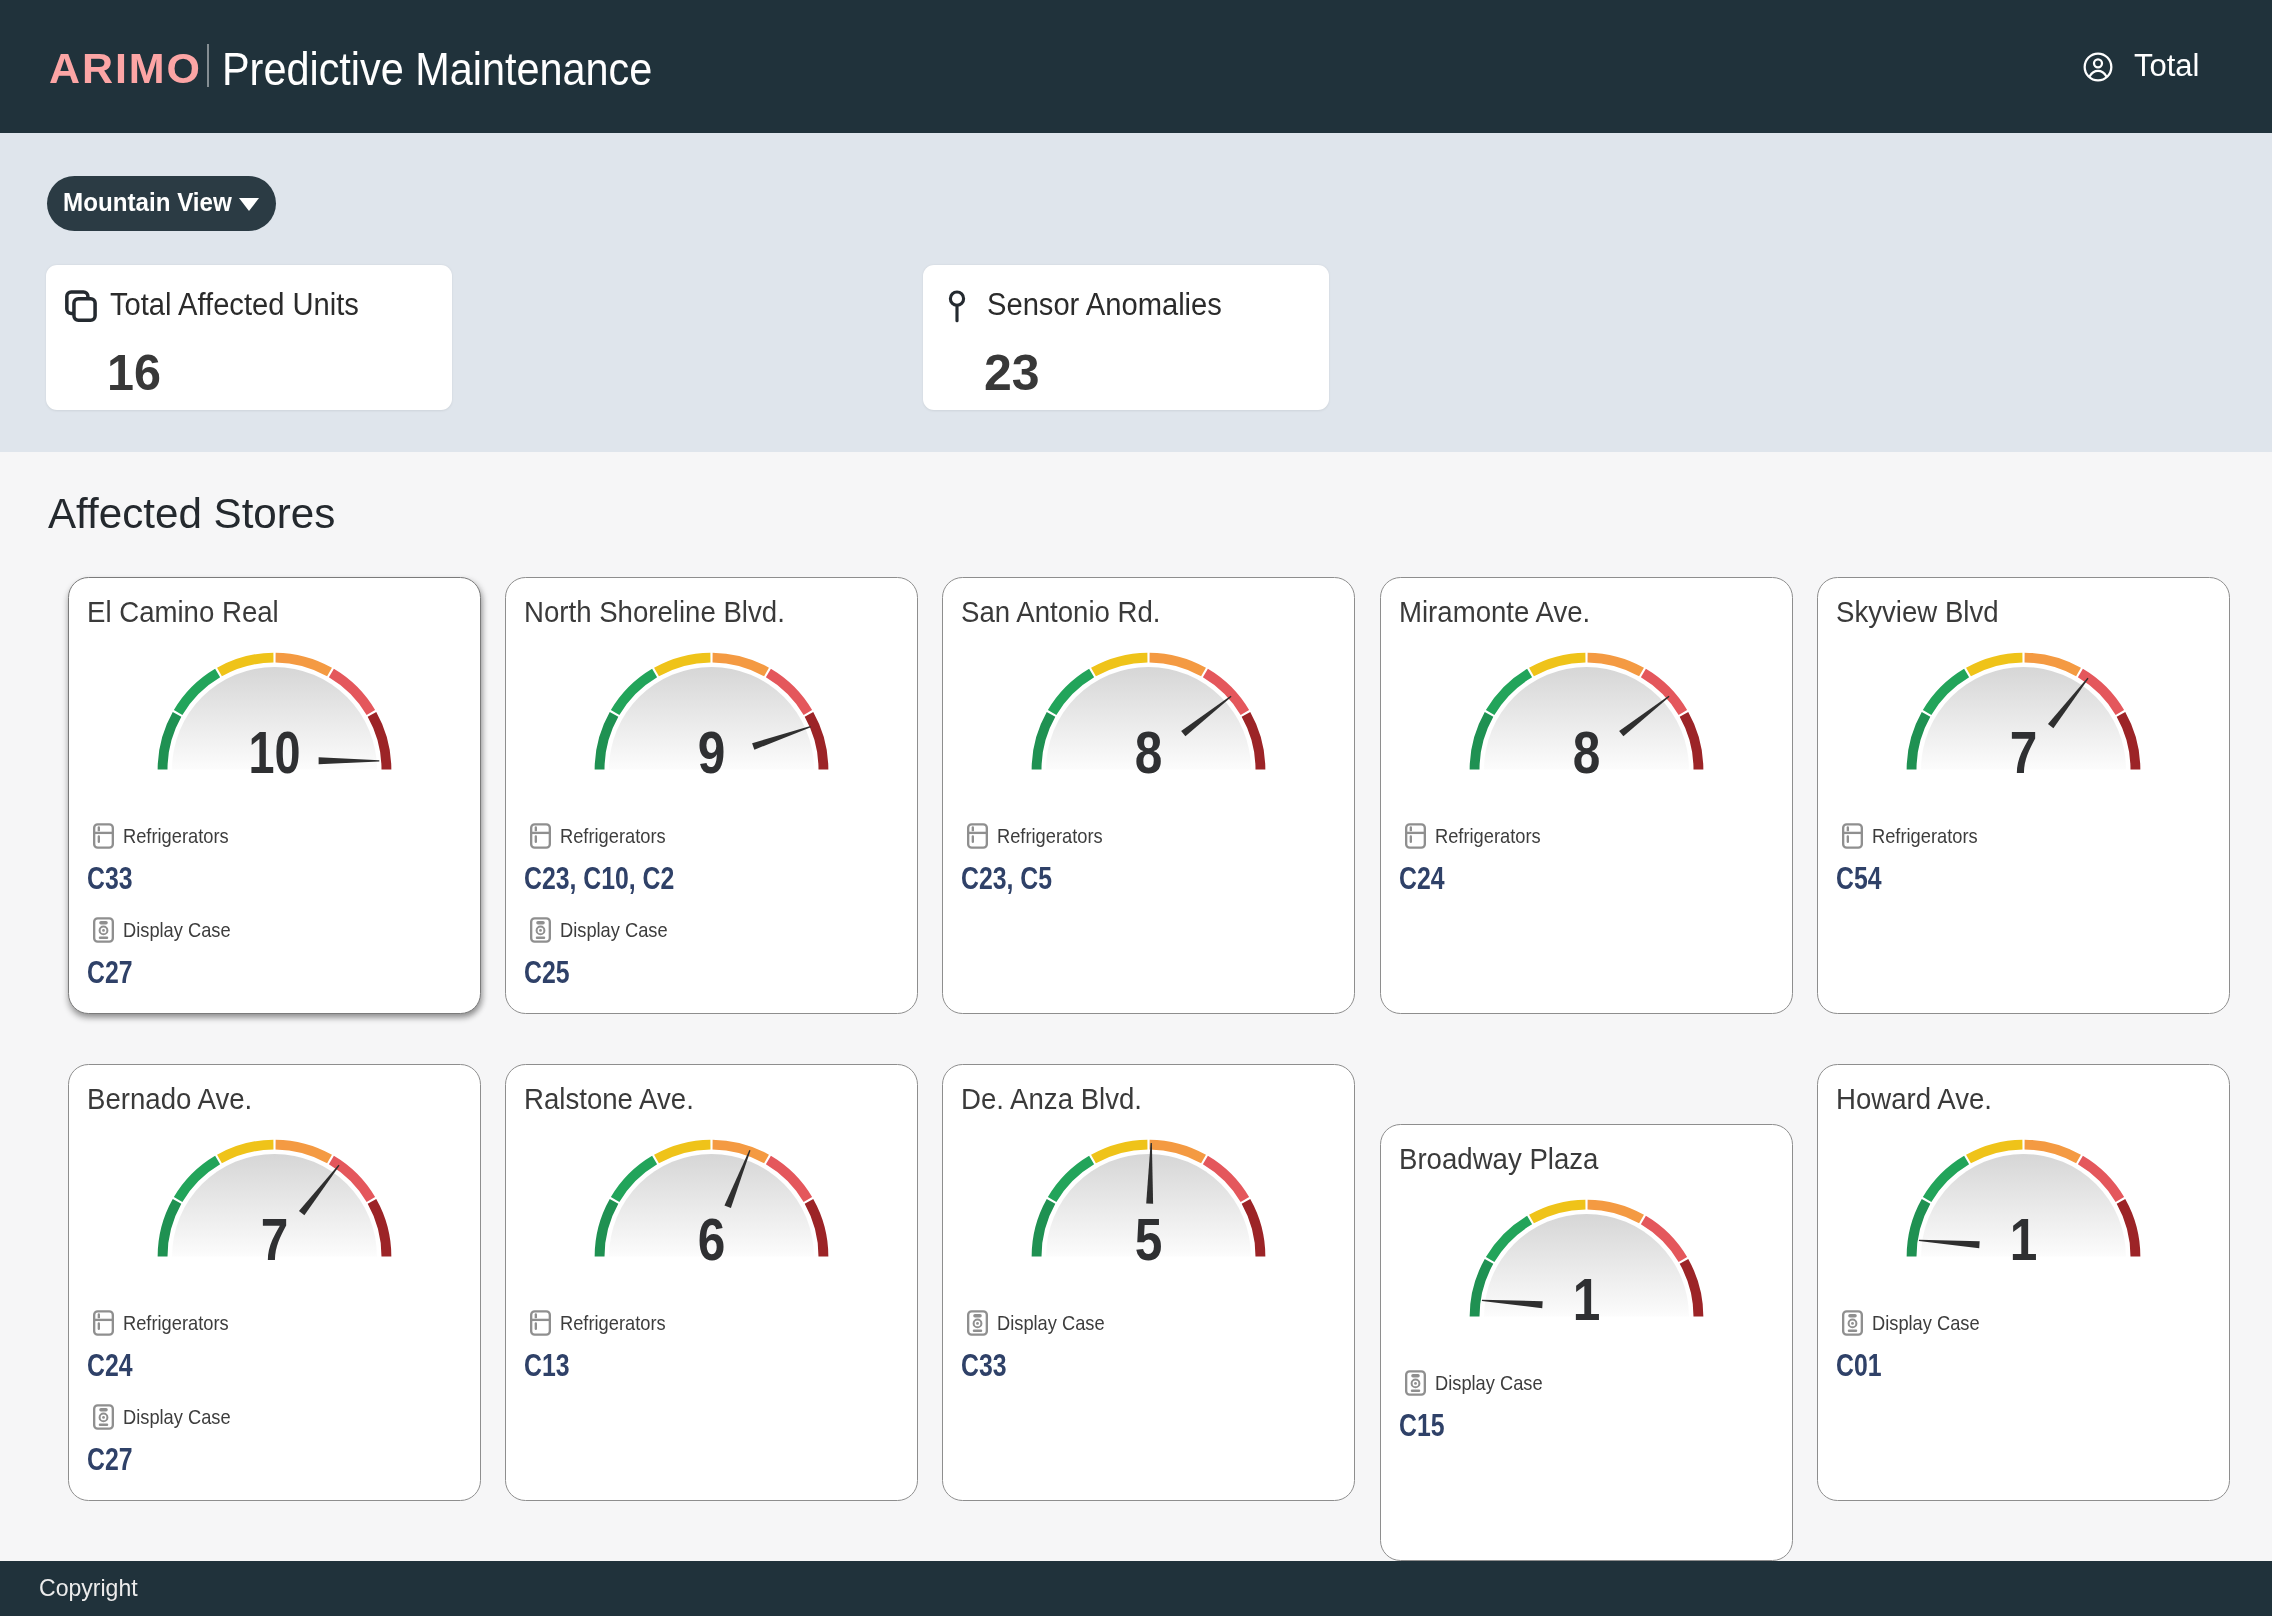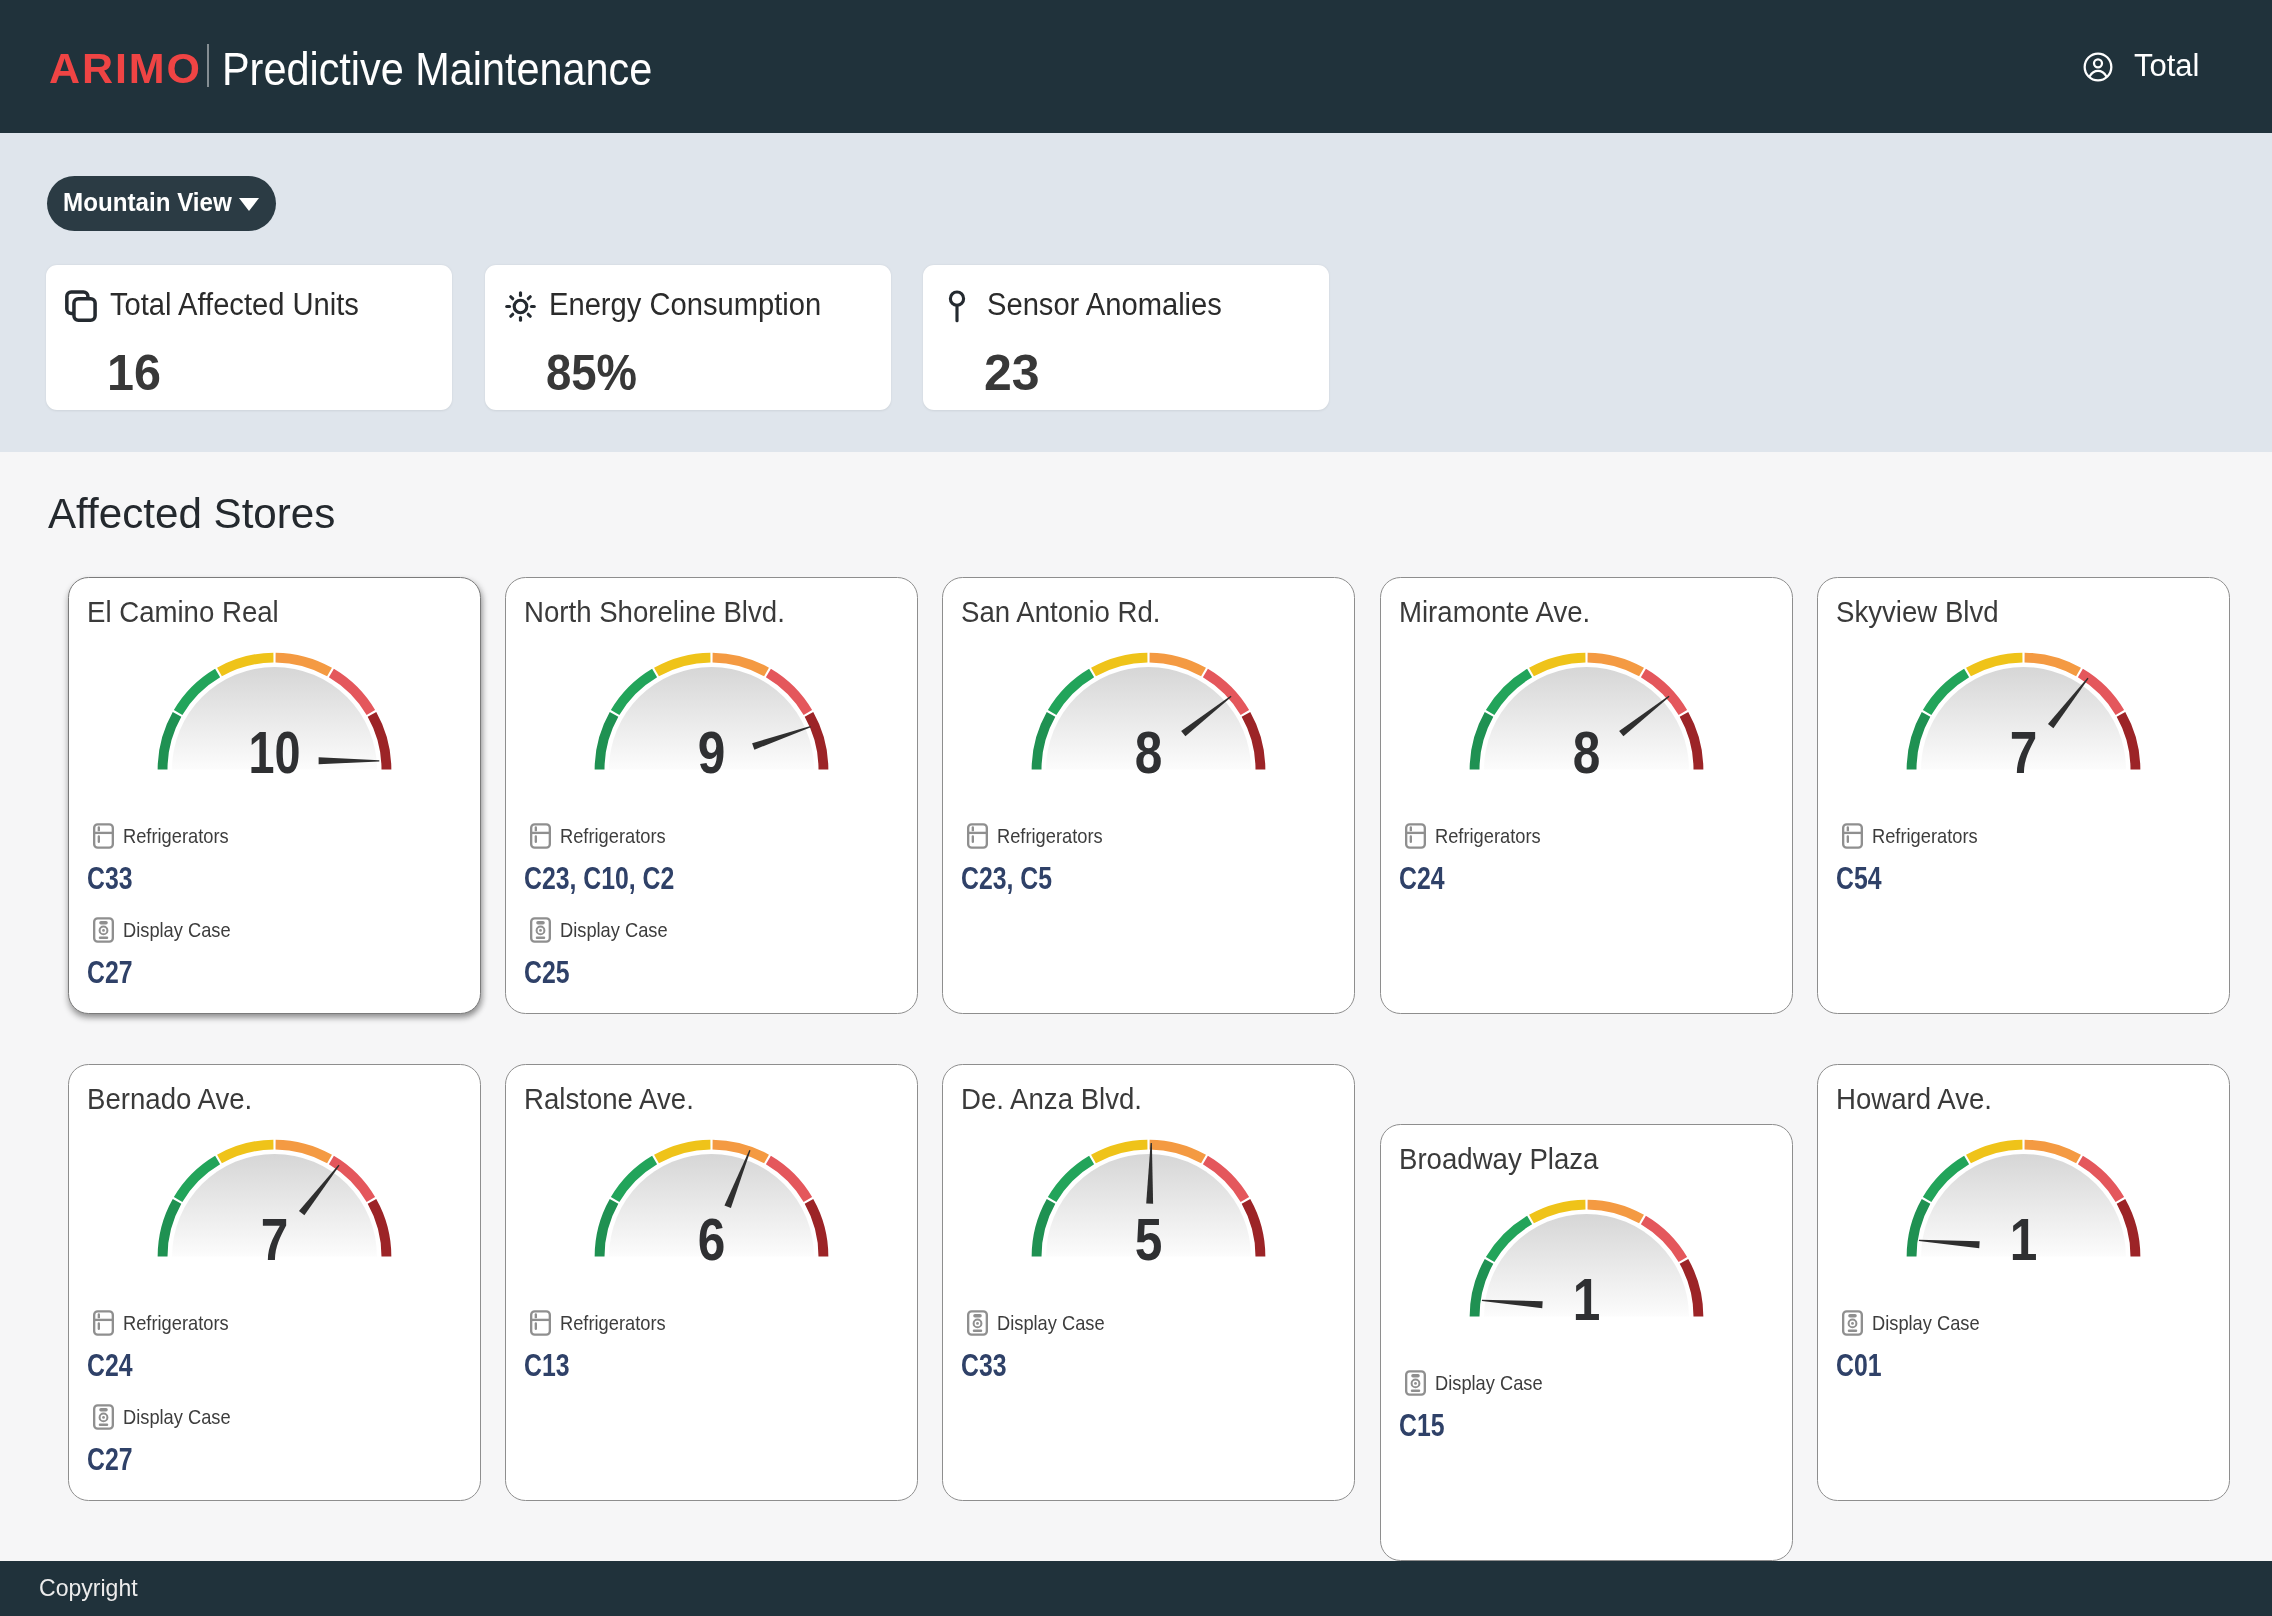--- a/index.html
+++ b/index.html
@@ -1,18 +1,18 @@
 <!DOCTYPE html>
 <html style="font-size:12.6px"><head><meta charset="utf-8">
 <style>
 * { margin:0; padding:0; box-sizing:border-box; }
 html,body { width:2273px; height:1616px; font-family:"Liberation Sans", sans-serif; background:#f6f6f7; overflow:hidden; line-height:1; }
 .page { position:relative; width:2273px; height:1616px; }
 .header { position:absolute; left:0; top:0; width:2273px; height:133px; background:#20323b; }
-.logo { position:absolute; left:49px; top:47px; font-size:43px; font-weight:bold; color:#ef4444; letter-spacing:1.9px; }
+.logo { position:absolute; left:49px; top:47px; font-size:43px; font-weight:bold; color:#fca5a5; letter-spacing:1.9px; }
 .hsep { position:absolute; left:207px; top:44px; width:2.4px; height:43px; background:rgba(255,255,255,0.45); }
 .htitle { position:absolute; left:222px; top:46px; font-size:46px; font-weight:400; color:#fff; transform:scaleX(0.90); transform-origin:left top; }
 .user { position:absolute; left:2082px; top:51px; }
 .uname { position:absolute; left:2134px; top:50px; font-size:31px; color:#fff; }
 .hero { position:absolute; left:0; top:133px; width:2273px; height:319px; background:#dfe5ec; }
 .pill { position:absolute; left:47px; top:176px; width:229px; height:55px; background:#2b3b44; border-radius:28px; color:#fff;text-align:right; }
 .pill-t { position:absolute; left:16px; top:12.6px; font-size:26px; font-weight:bold; transform:scaleX(0.93); transform-origin:left top; }
 .pill-c { position:absolute; left:192px; top:22px; width:0; height:0; border-left:10.3px solid transparent; border-right:10.3px solid transparent; border-top:13.4px solid #fff; }
 .stat { position:absolute; top:265px; width:406px; height:145px; background:#fff; border-radius:11px; box-shadow:0 0.8px 2.4px rgba(0,0,0,0.08); }
 .stat-ic { position:absolute; left:19px; top:25px; }
@@ -48,35 +48,20 @@
       <div class="pill-c"></div>
     </div>
 <div class="stat" style="left:46px">
       <div class="stat-ic"><svg width="32" height="32" viewBox="0 0 40 40" fill="none" stroke="#242a30" stroke-width="4.4" stroke-linejoin="round">
 <rect x="2.3" y="2.4" width="26.3" height="27" rx="5.5"></rect>
 <rect x="11.2" y="10.8" width="26.4" height="27" rx="5.5" fill="#ffffff"></rect>
 </svg></div>
       <div class="stat-t">Total Affected Units</div>
       <div class="stat-v" style="transform:scaleX(0.97)">16</div>
     </div>
-    <div class="stat" style="left:485px">
-      <div class="stat-ic"><svg width="33" height="33" viewBox="0 0 42 42" fill="none" stroke="#242a30" stroke-width="4" stroke-linecap="round">
-<circle cx="21" cy="21" r="8"></circle>
-<line x1="21" y1="3.5" x2="21" y2="7"></line>
-          <line x1="21" y1="35" x2="21" y2="38.5"></line>
-<line x1="3.5" y1="21" x2="7" y2="21"></line>
-          <line x1="35" y1="21" x2="38.5" y2="21"></line>
-<line x1="8.6" y1="8.6" x2="11.1" y2="11.1"></line>
-          <line x1="30.9" y1="30.9" x2="33.4" y2="33.4"></line>
-<line x1="8.6" y1="33.4" x2="11.1" y2="30.9"></line>
-          <line x1="30.9" y1="11.1" x2="33.4" y2="8.6"></line>
-</svg></div>
-      <div class="stat-t">Energy Consumption</div>
-      <div class="stat-v" style="transform:scaleX(0.91)">85%</div>
-    </div>
     <div class="stat" style="left:923px">
       <div class="stat-ic"><svg width="30" height="33" viewBox="0 0 38 42" fill="none" stroke="#242a30" stroke-width="4">
 <circle cx="19" cy="11" r="8.4"></circle>
 <line x1="19" y1="19.4" x2="19" y2="39" stroke-linecap="round"></line>
 </svg></div>
       <div class="stat-t">Sensor Anomalies</div>
       <div class="stat-v" style="transform:scaleX(1.0)">23</div>
     </div>
 <div class="h2">Affected Stores</div>
 <div class="card sel" style="left:68px;top:577px">

